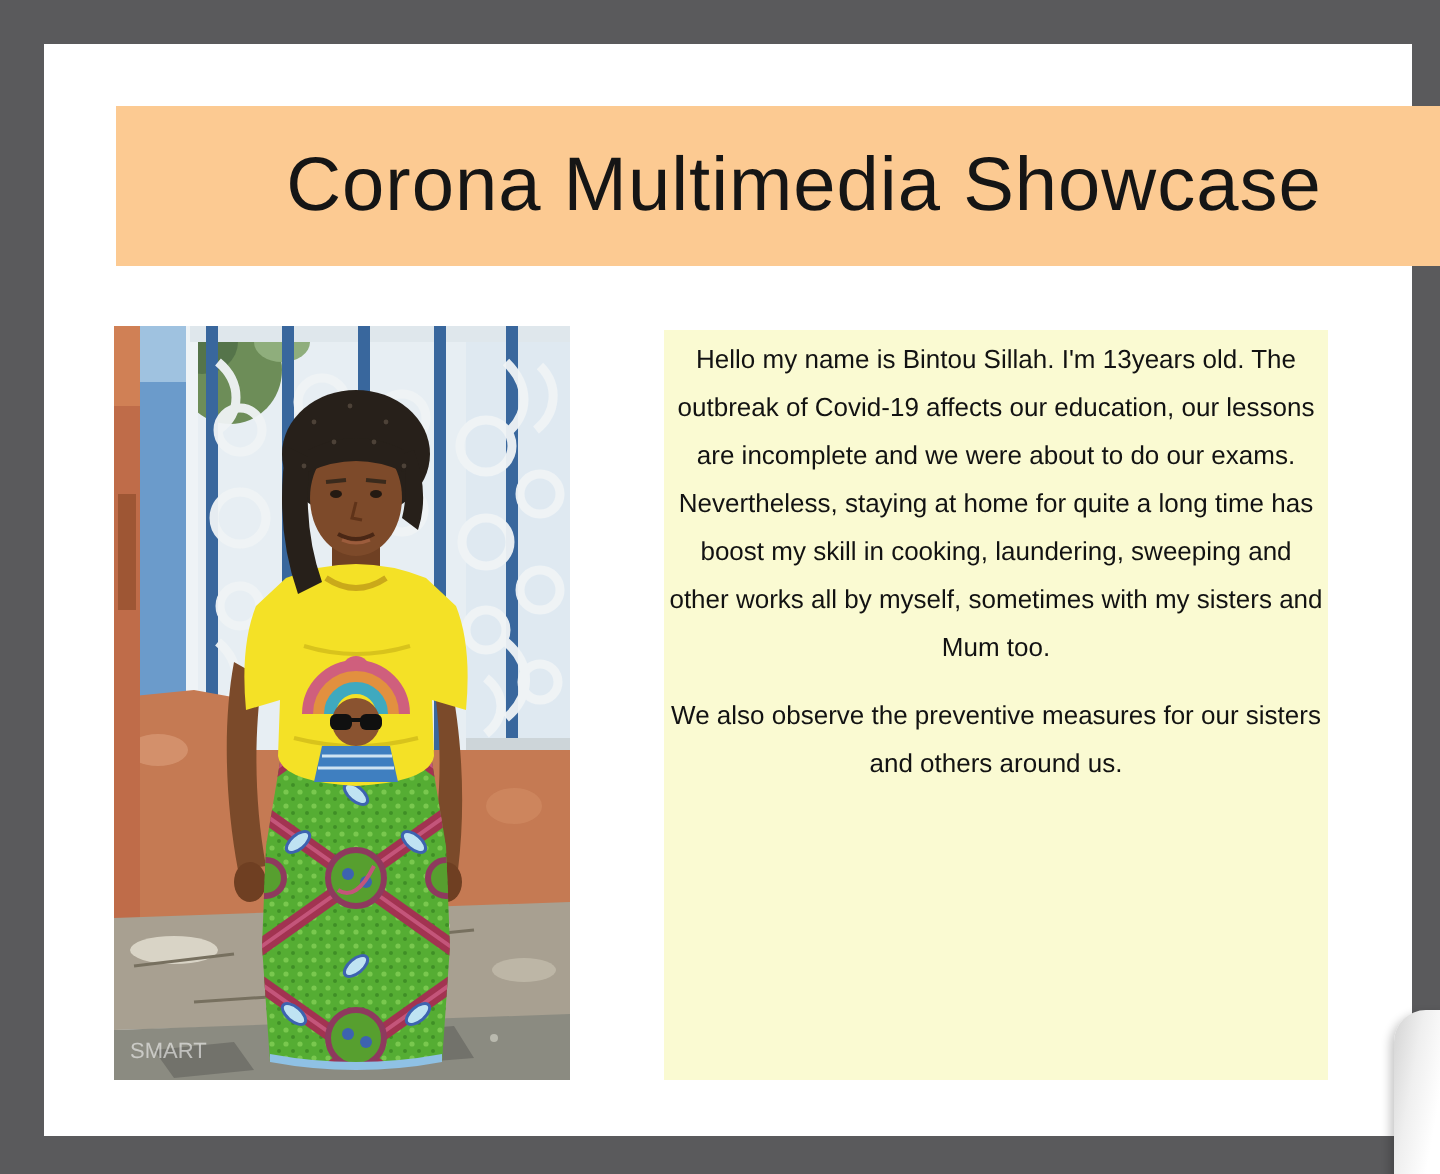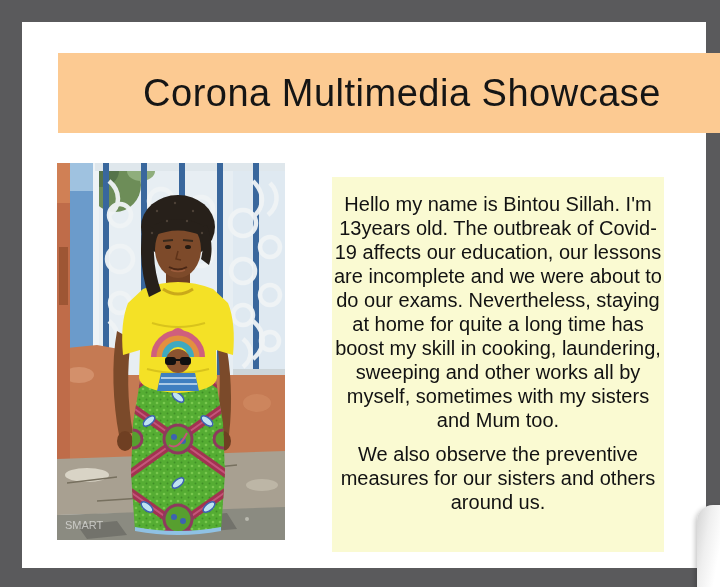--- a/index.html
+++ b/index.html
@@ -25,22 +25,22 @@
   }
   .photo{
     position:absolute;left:35px;top:141px;width:228px;height:482px;
     overflow:hidden;
   }
   .photo svg{display:block;}
   .story{
     position:absolute;left:310px;top:143px;width:332px;min-height:375px;
     background:var(--story-background,#fafad2);
     color:var(--story-text-color,#121212);
-    font-size:20px;line-height:24px;text-align:center;
-    padding:15px 2px;box-sizing:border-box;margin-top:12px;
+    font-size:13px;line-height:24px;text-align:center;
+    padding:3px 2px;box-sizing:border-box;
   }
   .story p{margin:0 0 10px 0;}
   .story p:last-child{margin-bottom:0;}
   .edge-btn{
     position:absolute;top:505px;right:-4px;width:27px;height:95px;
     border-radius:16px 0 0 10px;
     background:linear-gradient(100deg,#d3d3d3 0%,#efefef 35%,#ffffff 70%);
     box-shadow:-2px 2px 5px rgba(0,0,0,0.22);
   }
 </style>

